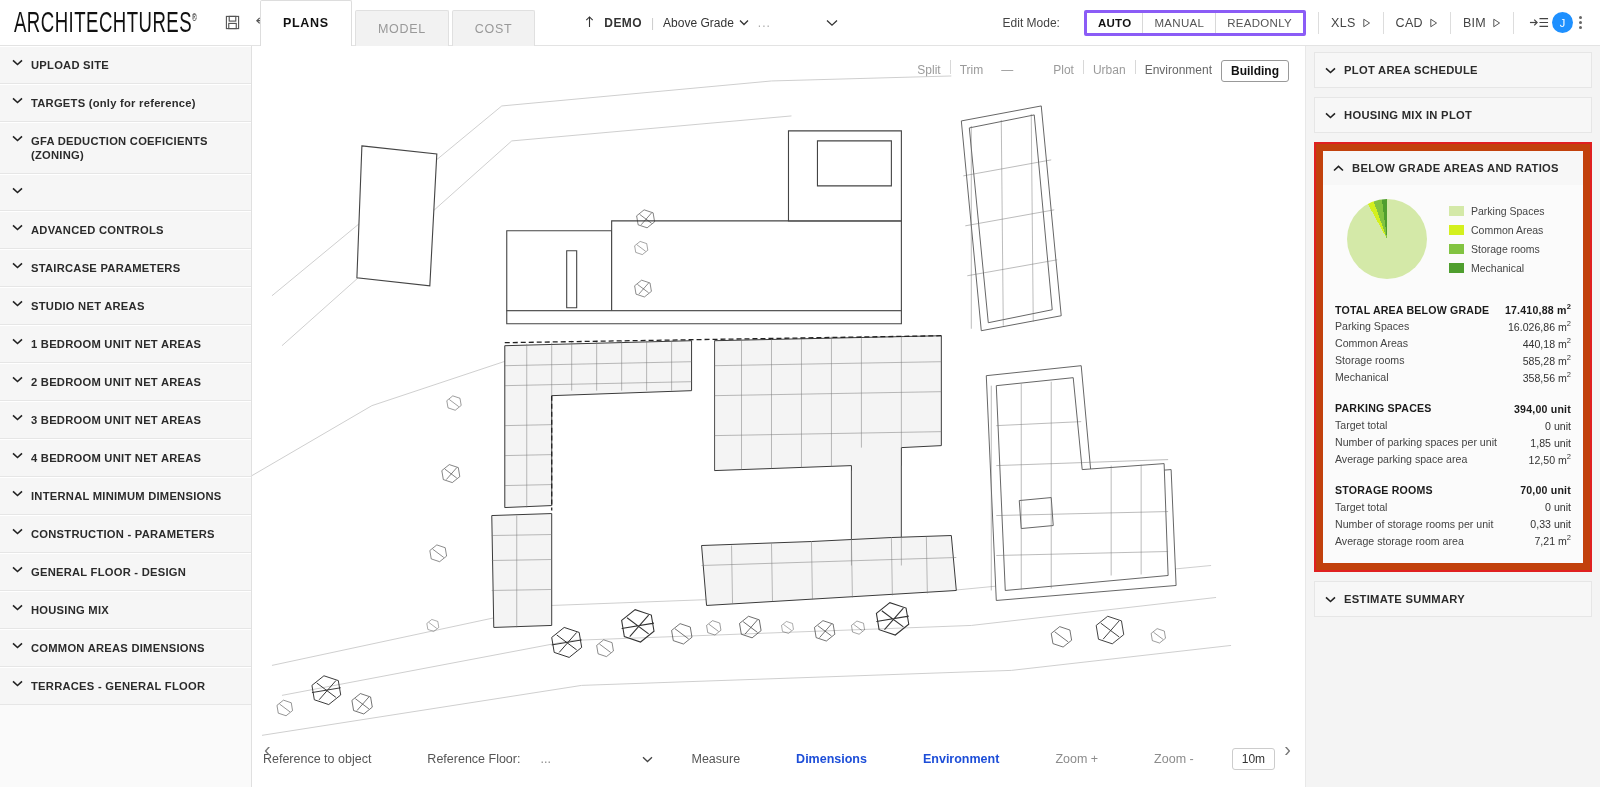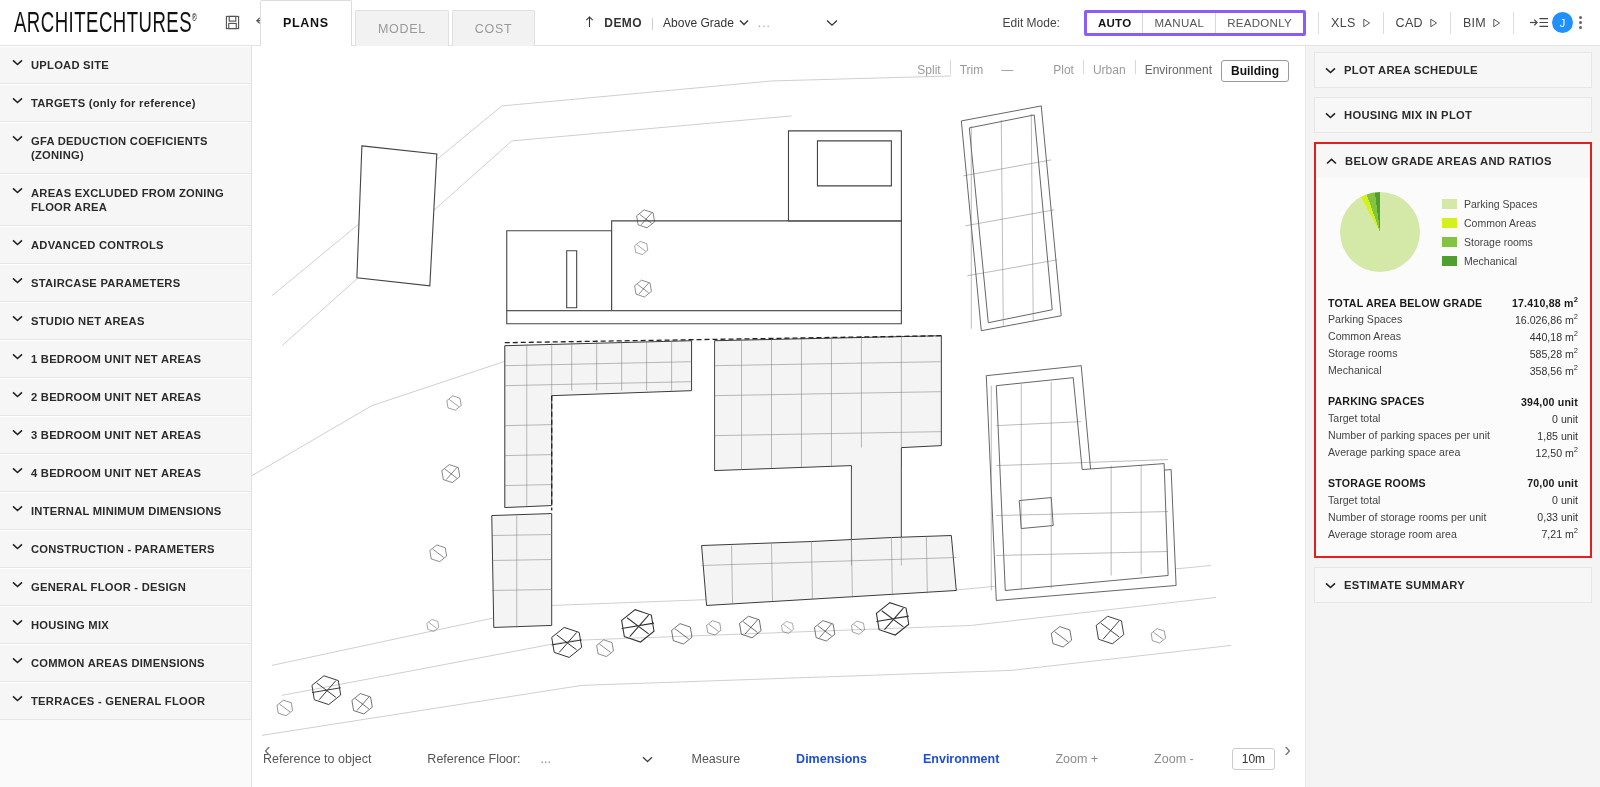--- a/index.html
+++ b/index.html
@@ -125,21 +125,21 @@
     background: #f4f4f4;
     overflow-y: auto; overflow-x: hidden;
     padding: 6px 8px 12px 8px;
   }
   .acc {
     background: #f7f7f7; border: 1px solid #e6e6e6;
     margin-bottom: 9px;
   }
   .acc-head { display: flex; align-items: center; gap: 8px; padding: 11px 10px; cursor: pointer; }
   .acc-title { font-size: 11.2px; font-weight: bold; letter-spacing: .3px; color: #2b2b2b; text-transform: uppercase;}
-  .acc.highlight { border: 2px solid #e02020; background: #c2410c; padding: 0; }
+  .acc.highlight { border: 2px solid #e02020; background: #c2410c; padding: 7px; }
   .acc-body { background: #fbfbfb; padding: 4px 12px 14px 12px; }
 
   .chartrow { display: flex; align-items: center; gap: 10px; padding: 10px 0 8px 0; }
   .pie { width: 80px; height: 80px; border-radius: 50%; flex: 0 0 auto; margin-left: 12px; }
   .legend { display: flex; flex-direction: column; gap: 7px; margin-left: 12px; }
   .lg { display: flex; align-items: center; gap: 7px; font-size: 10.5px; color: #444; }
   .sw { width: 15px; height: 10px; flex: 0 0 auto; }
 
   .grp { margin-top: 14px; }
   .grp:first-of-type { margin-top: 4px; }
@@ -271,21 +271,20 @@
       <div class="sb-item">
         <svg class="chev" width="11" height="7" viewBox="0 0 11 7" fill="none" stroke="#222" stroke-width="1.6">
             <path d="M1 1.3L5.5 5.5L10 1.3"></path>
           </svg>
         <span class="sb-label">GFA DEDUCTION COEFICIENTS (ZONING)</span>
       </div>
       <div class="sb-item">
         <svg class="chev" width="11" height="7" viewBox="0 0 11 7" fill="none" stroke="#222" stroke-width="1.6">
             <path d="M1 1.3L5.5 5.5L10 1.3"></path>
           </svg>
-        <span class="sb-label">AREAS EXCLUDED FROM ZONING FLOOR AREA</span>
       </div>
       <div class="sb-item">
         <svg class="chev" width="11" height="7" viewBox="0 0 11 7" fill="none" stroke="#222" stroke-width="1.6">
             <path d="M1 1.3L5.5 5.5L10 1.3"></path>
           </svg>
         <span class="sb-label">ADVANCED CONTROLS</span>
       </div>
       <div class="sb-item">
         <svg class="chev" width="11" height="7" viewBox="0 0 11 7" fill="none" stroke="#222" stroke-width="1.6">
             <path d="M1 1.3L5.5 5.5L10 1.3"></path>

